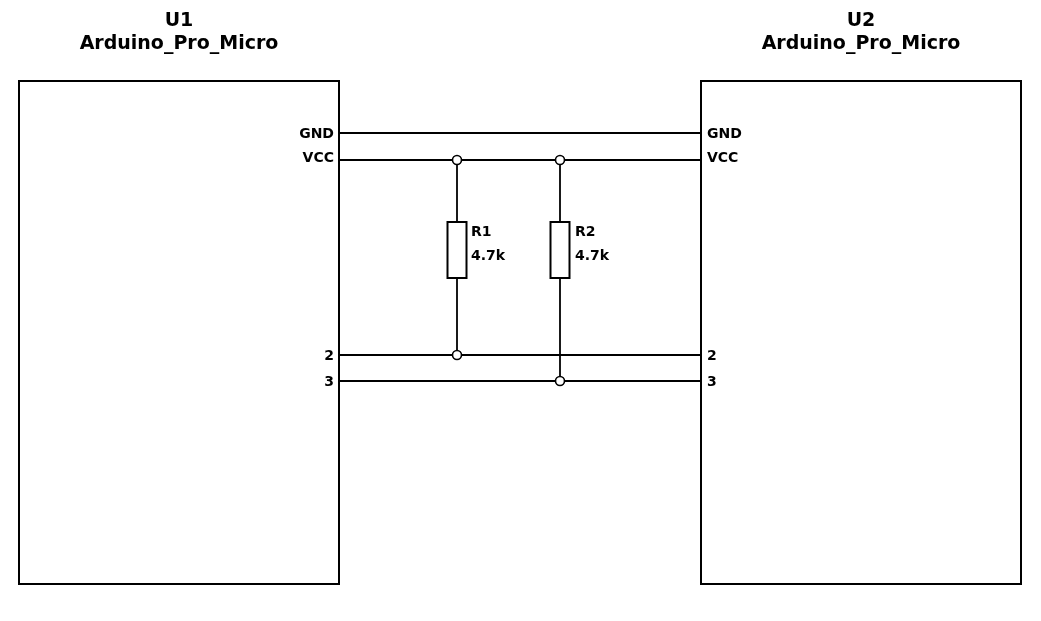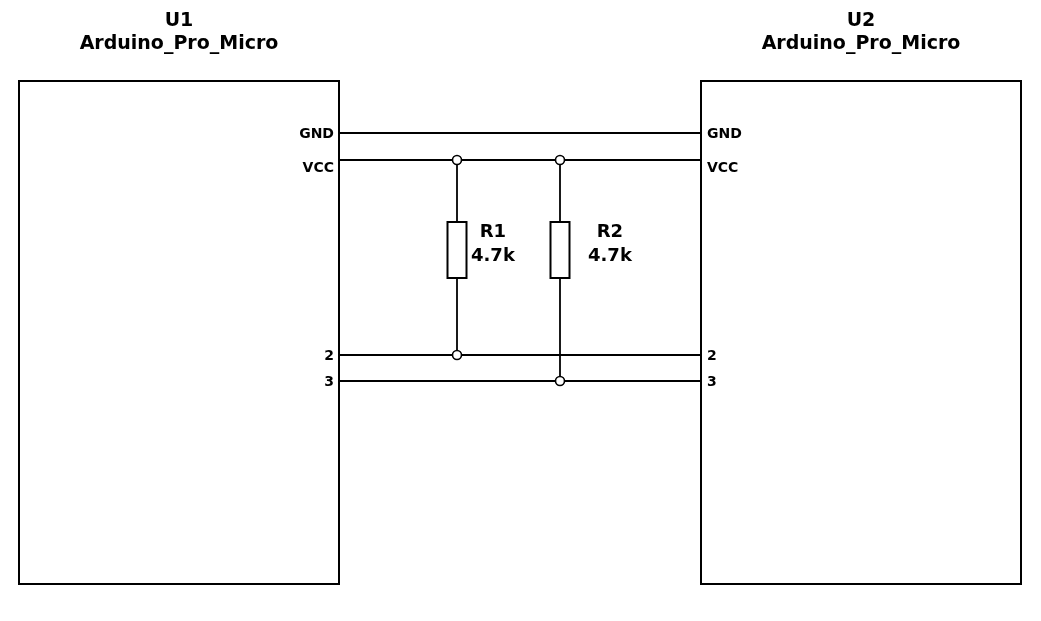--- a/index.html
+++ b/index.html
@@ -47,32 +47,31 @@
   .comp-title.u2 { left: 661px; }
   .pin-label {
     position: absolute;
     font-size: 14px;
     line-height: 22px;
     white-space: nowrap;
   }
   .pin-label.left-side { right: 707px; text-align: right; }
   .pin-label.right-side { left: 707px; text-align: left; }
   .pin-gnd { top: 122px; }
-  .pin-vcc { top: 156px; }
+  .pin-vcc { top: 146px; }
   .pin-2   { top: 344px; }
   .pin-3   { top: 370px; }
   .res-label {
     position: absolute;
-    font-size: 18px;
+    font-size: 14px;
     line-height: 24px;
     white-space: nowrap;
-    text-align: center;
   }
   .res-label.r1 { left: 471px; top: 219px; }
-  .res-label.r2 { left: 588px; top: 219px; }
+  .res-label.r2 { left: 575px; top: 219px; }
 </style>
 </head>
 <body>
 
 <div class="canvas">
 
   <svg class="wire-layer" viewBox="0 0 1041 621" xmlns="http://www.w3.org/2000/svg">
 
     <line x1="340" y1="133" x2="700" y2="133" stroke="#000" stroke-width="1.8"></line>
     <line x1="340" y1="160" x2="700" y2="160" stroke="#000" stroke-width="1.8"></line>

